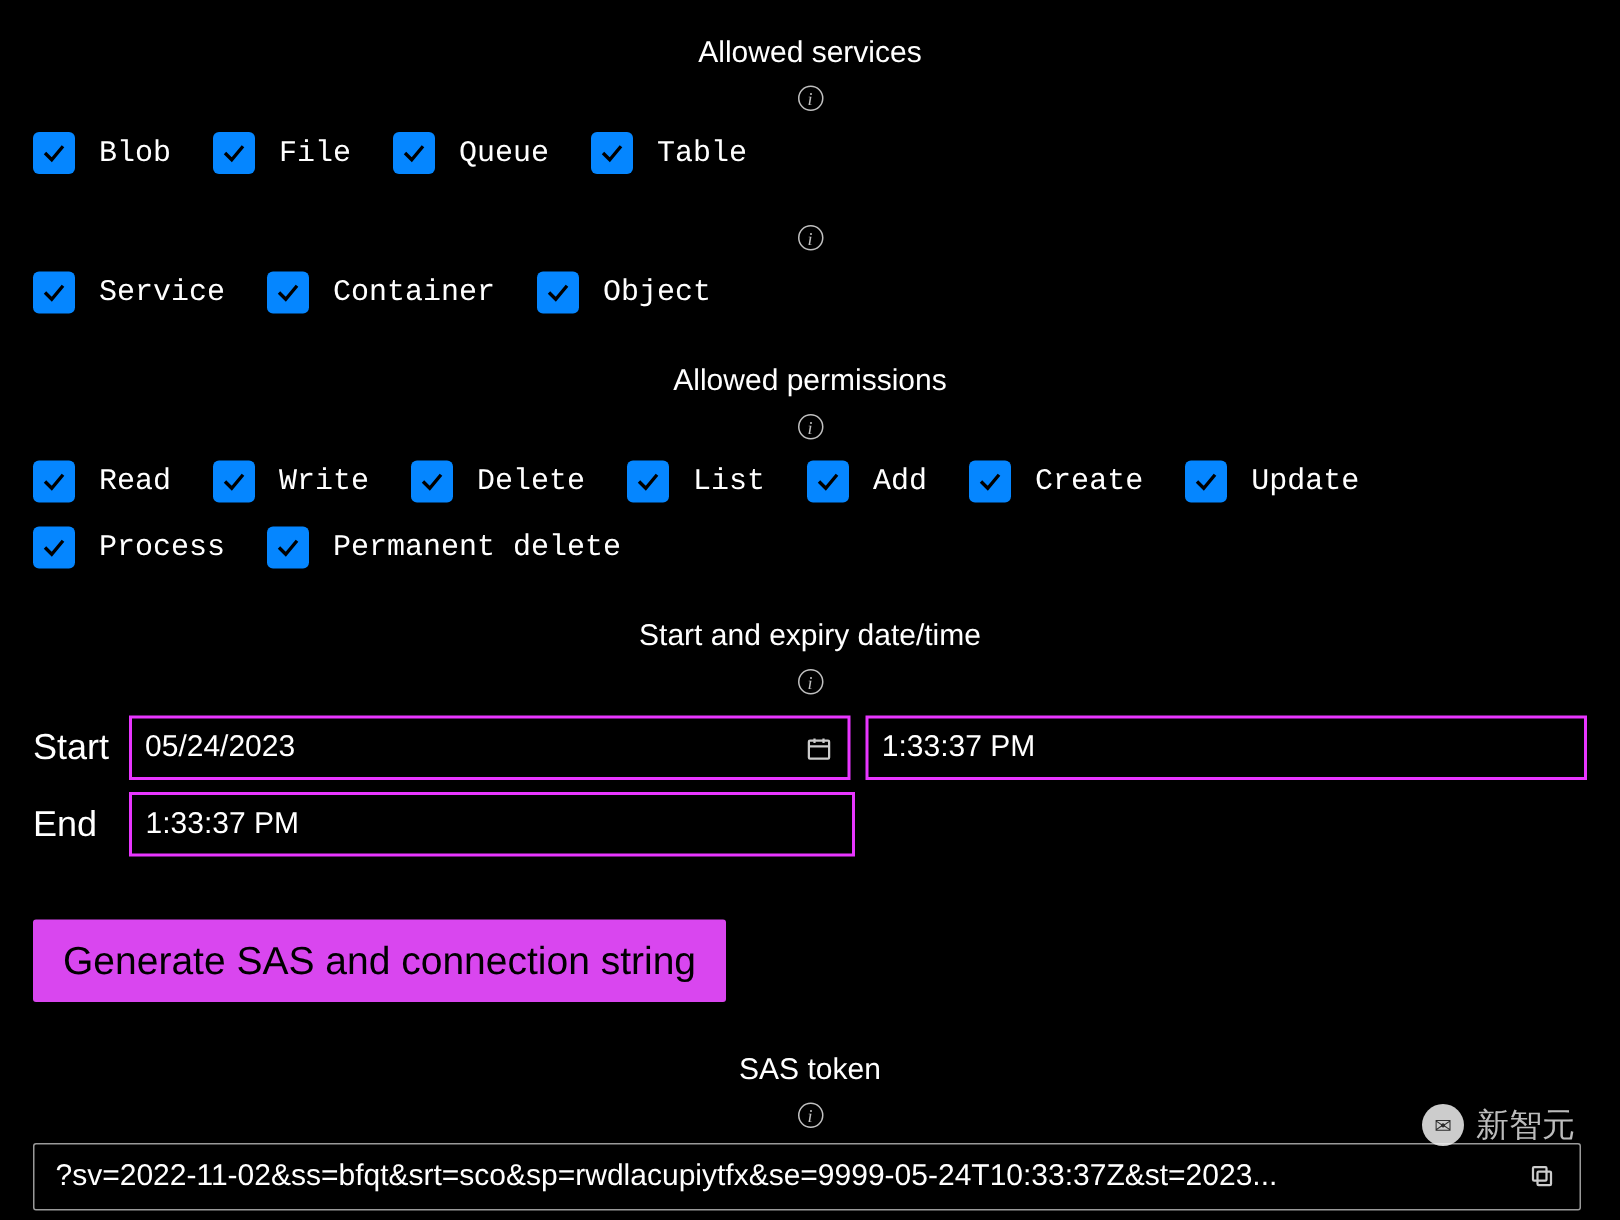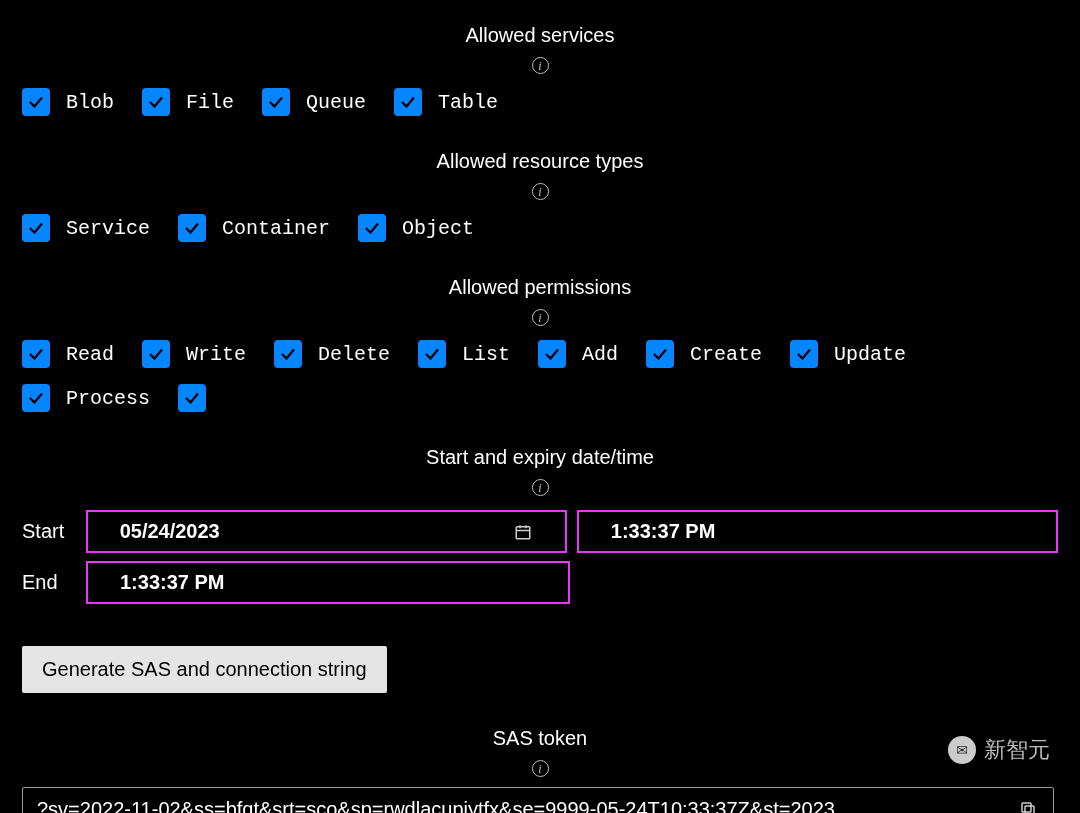--- a/index.html
+++ b/index.html
@@ -59,32 +59,31 @@
   .checkbox svg { width: 18px; height: 18px; stroke: #000; stroke-width: 3; fill: none; }
   .dt-section .section-header { }
   .dt-row {
     display: flex;
     align-items: center;
     gap: 10px;
     margin-bottom: 8px;
   }
   .dt-label {
     width: 54px;
-    font-size: 20px;
+    font-size: 24px;
   }
   .date-input, .time-input {
     border: 2px solid #e836ff;
     background: transparent;
     color: #fff;
     font-size: 20px;
-    padding: 8px 32px;
+    padding: 8px 9px;
     display: flex;
     align-items: center;
     justify-content: space-between;
-    font-weight: bold;
   }
   .date-input { width: 484px; }
   .time-input { width: 484px; }
   .cal-icon {
     width: 20px; height: 20px;
     display: inline-flex; align-items: center; justify-content: center;
     color: #ccc;
   }
   .tz-select {
     margin-top: 8px;
@@ -97,24 +96,24 @@
     display: flex;
     align-items: center;
     justify-content: space-between;
     border-radius: 2px;
   }
   .chevron-down {
     width: 20px; height: 20px;
     display: inline-flex; align-items: center; justify-content: center;
   }
   .gen-btn {
-    background: #e5e5e5;
+    background: #d946ef;
     color: #000;
     border: none;
-    font-size: 20px;
+    font-size: 26px;
     padding: 12px 20px;
     margin-top: 34px;
     margin-bottom: 34px;
     border-radius: 2px;
     cursor: pointer;
     font-weight: 400;
   }
   .sas-section .section-header { margin-bottom: 10px; }
   .sas-input {
     width: 1032px;
@@ -204,21 +203,20 @@
             </svg>
           </span>
         <span>Table</span>
       </div>
     </div>
   </div>
 
   
   <div class="section">
     <div class="section-header">
-      <span>Allowed resource types</span>
       <span class="info-icon">i</span>
     </div>
     <div class="check-row">
       <div class="check-item">
         <span class="checkbox">
             <svg viewBox="0 0 24 24">
               <polyline points="4 12 10 18 20 6"></polyline>
             </svg>
           </span>
         <span>Service</span>
@@ -312,20 +310,21 @@
             </svg>
           </span>
         <span>Process</span>
       </div>
       <div class="check-item">
         <span class="checkbox">
             <svg viewBox="0 0 24 24">
               <polyline points="4 12 10 18 20 6"></polyline>
             </svg>
           </span>
+        <span>Permanent delete</span>
       </div>
     </div>
   </div>
 
   
   <div class="section dt-section" style="margin-bottom:0;">
     <div class="section-header">
       <span>Start and expiry date/time</span>
       <span class="info-icon">i</span>
     </div>

